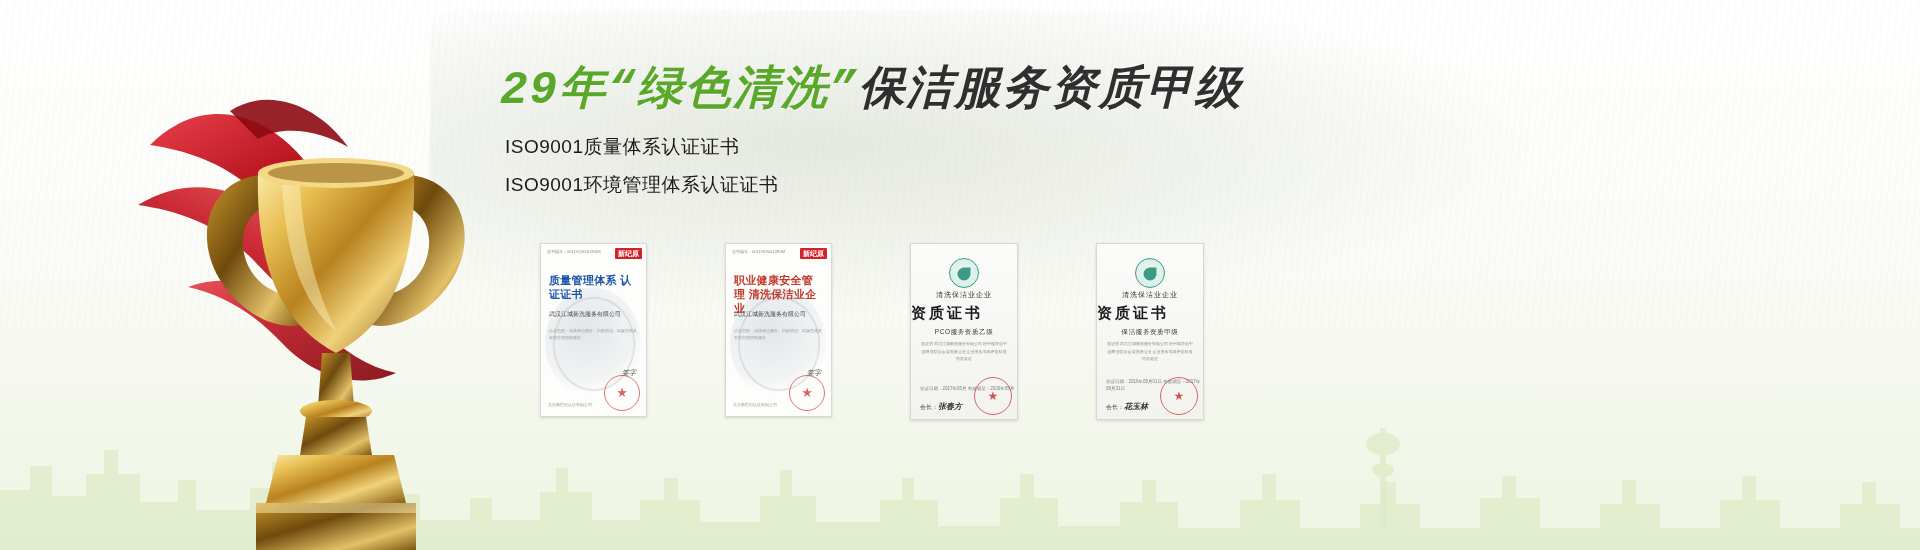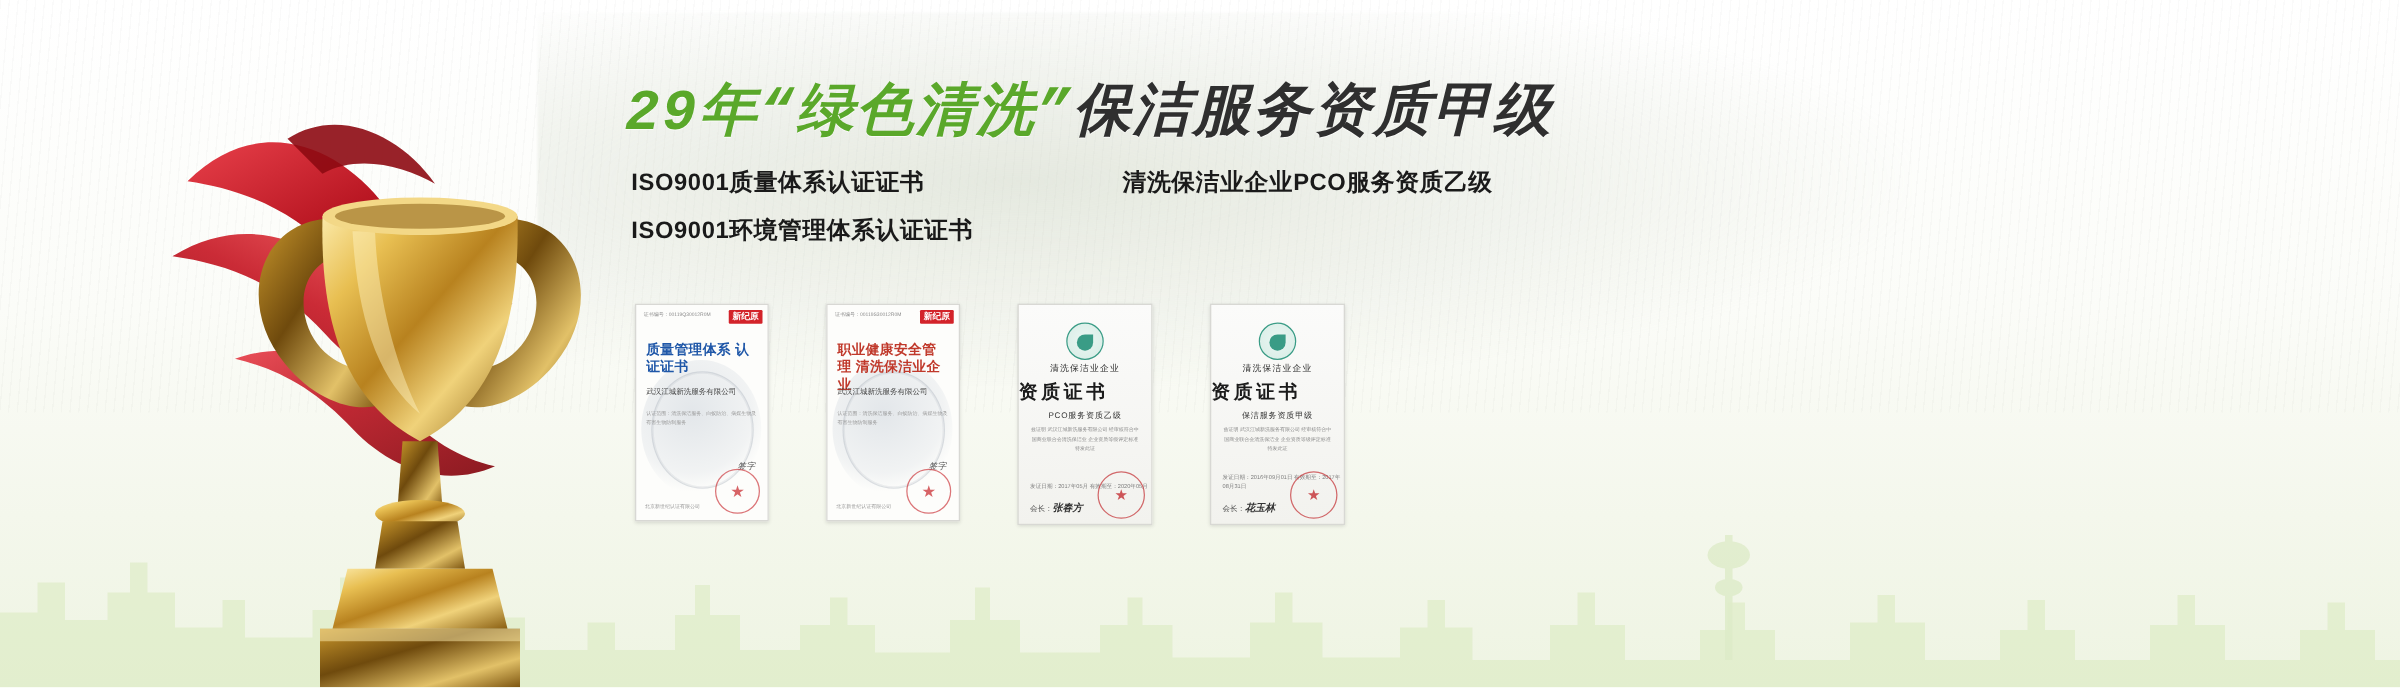--- a/index.html
+++ b/index.html
@@ -73,21 +73,21 @@
   .headline .seg-dark {
     color: #2f2f2f;
     text-shadow: 0 1px 0 rgba(255,255,255,0.7);
   }
 
   
   .certlist {
     position: absolute;
     color: #1a1a1a;
     font-size: 19px;
-    font-weight: bold;
+    font-weight: normal;
     line-height: 38px;
     letter-spacing: 0.5px;
     white-space: nowrap;
   }
   .certlist.col-left { left: 505px; top: 128px; }
   .certlist.col-right { left: 898px; top: 128px; }
   .certlist div { height: 38px; }
 
   
   .certs-row {
@@ -99,20 +99,21 @@
   }
   .cert {
     width: 105px;
     height: 172px;
     background: #fdfdfb;
     border: 1px solid #d8d8d4;
     box-shadow: 0 1px 3px rgba(0,0,0,0.13);
     position: relative;
     overflow: hidden;
     flex: 0 0 auto;
+    margin-left: 32px;
   }
   .cert.tall {
     width: 106px;
     height: 175px;
   }
   .cert-globe {
     position: absolute;
     left: 4px; top: 44px;
     width: 96px; height: 110px;
     border-radius: 50%;
@@ -379,21 +380,20 @@
   <div class="headline">
     <span class="seg-green">29年“绿色清洗”</span><span class="seg-dark">保洁服务资质甲级</span>
   </div>
 
   <div class="certlist col-left">
     <div>ISO9001质量体系认证证书</div>
     <div>ISO9001环境管理体系认证证书</div>
   </div>
 
   <div class="certlist col-right">
-    <div>清洗保洁业企业PCO服务资质乙级</div>
   </div>
 
   <div class="certs-row">
 
     <div class="cert">
       <div class="cert-globe"></div>
       <div class="cert-badge">新纪原</div>
       <div class="cert-topline">证书编号：00119Q30012R0M</div>
       <div class="cert-title blue">质量管理体系
 认证证书</div>

